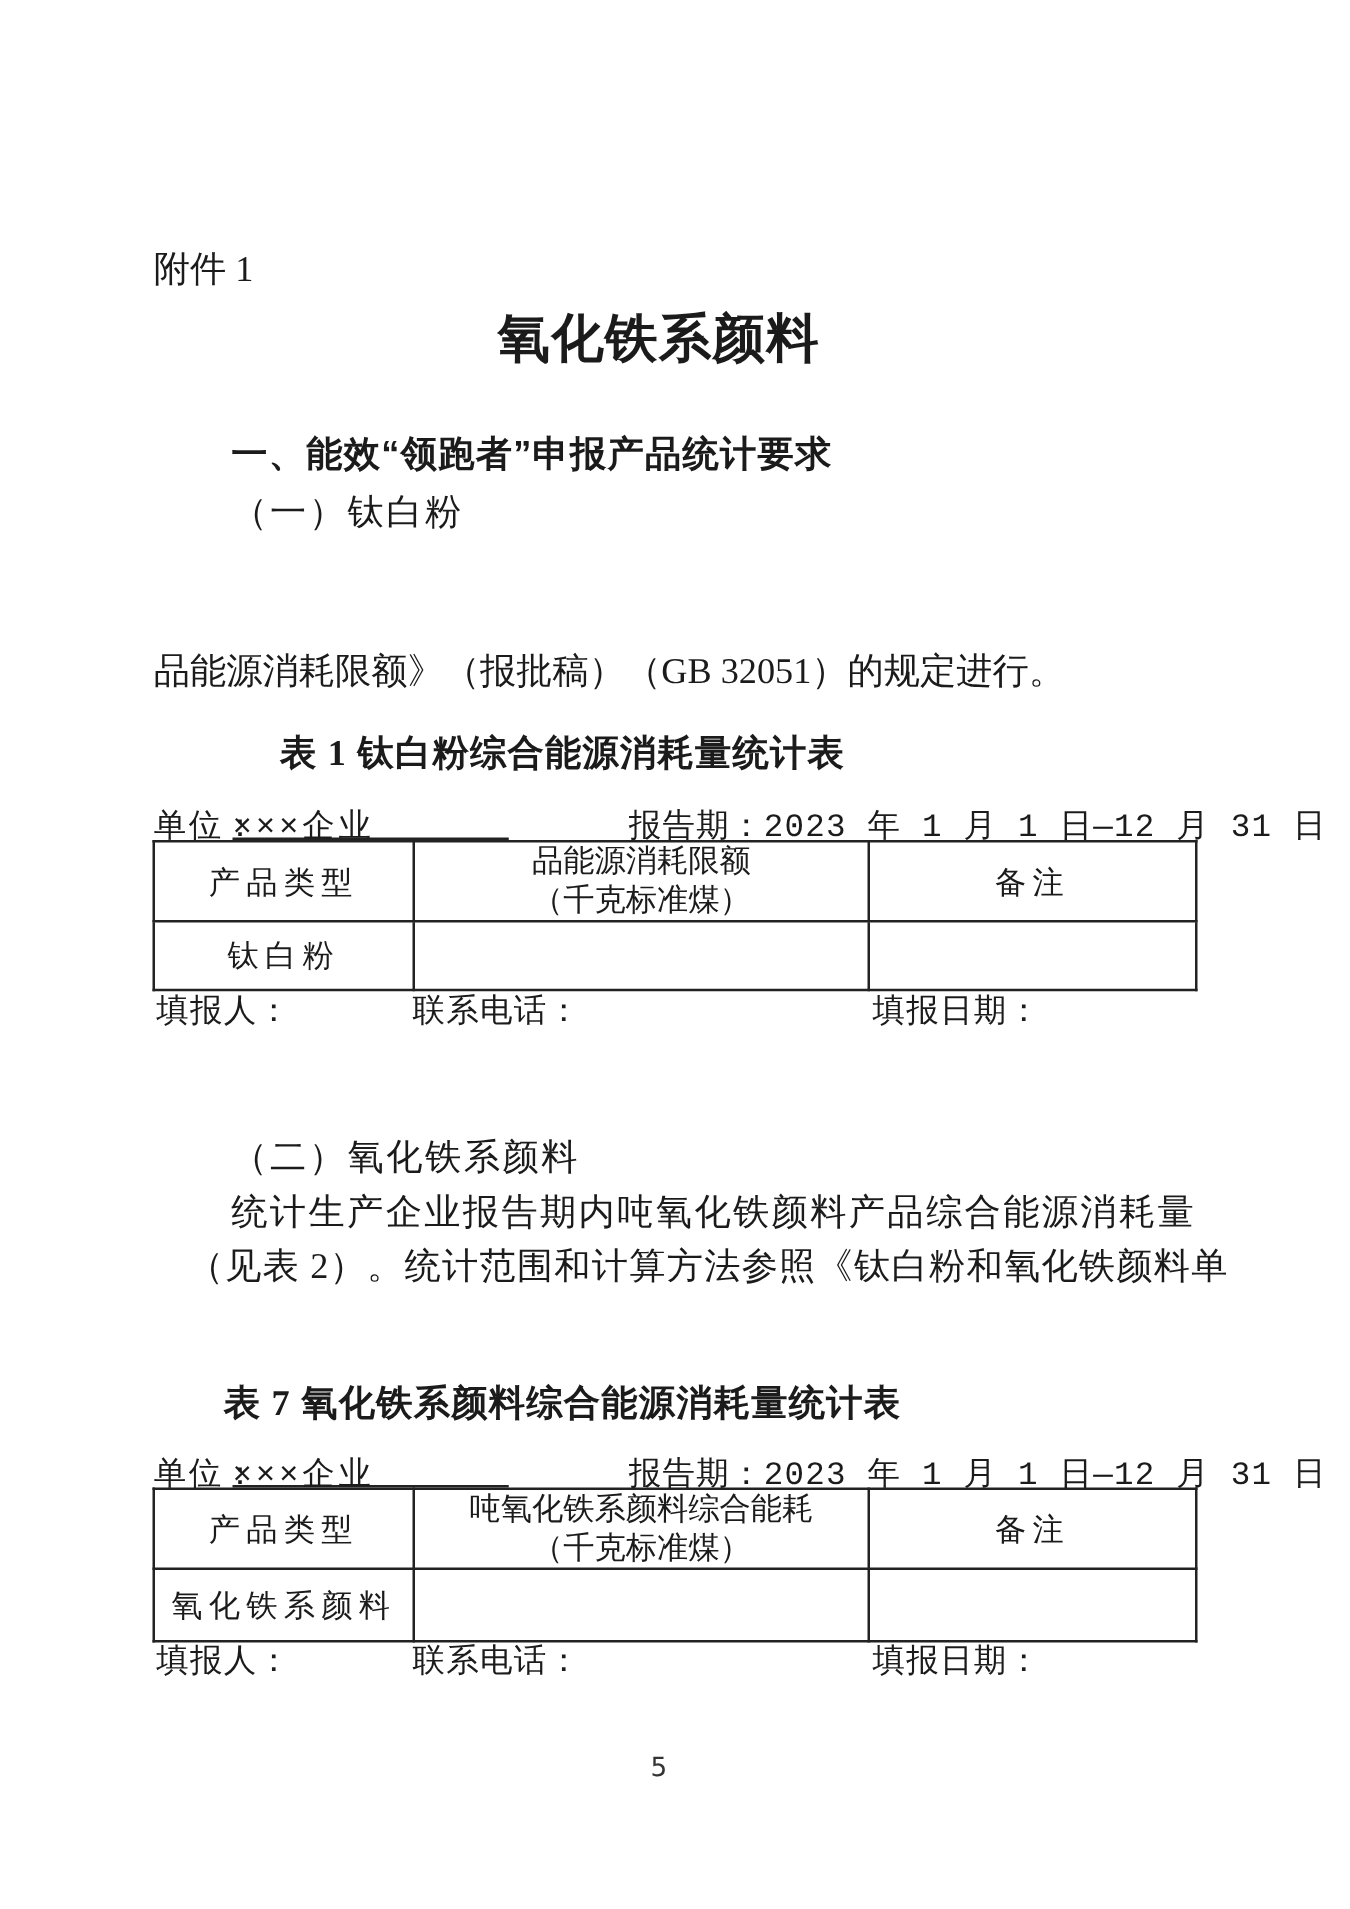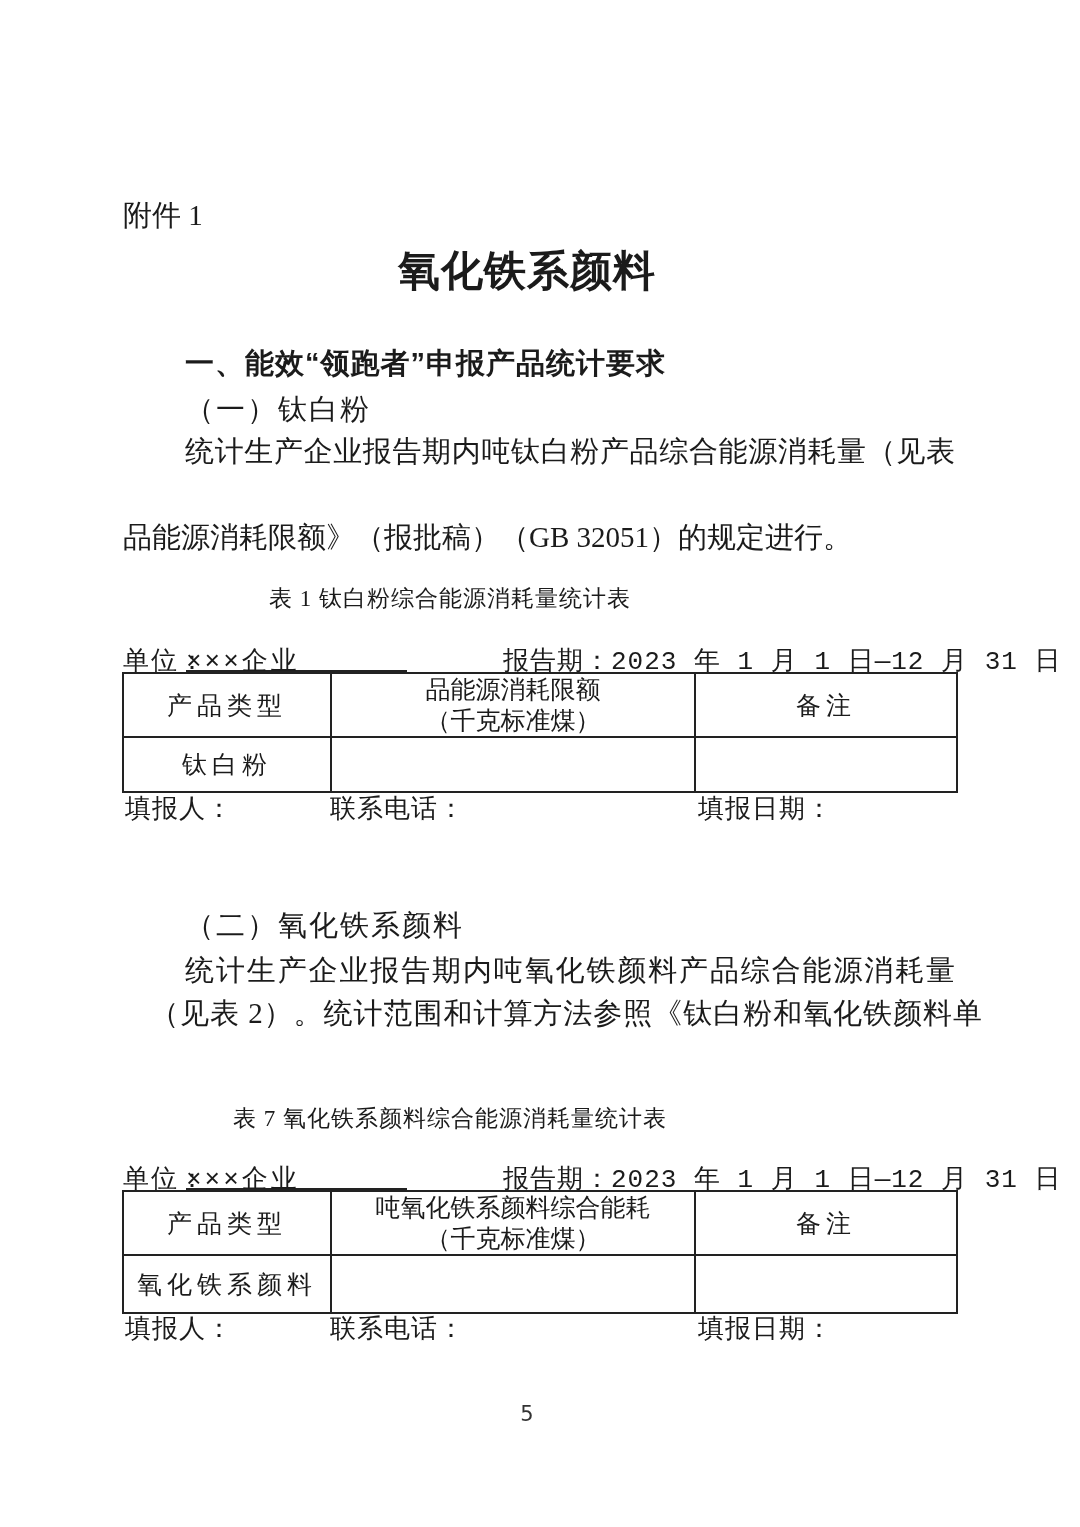--- a/index.html
+++ b/index.html
@@ -25,21 +25,21 @@
     font-family:"Liberation Sans","DejaVu Sans",sans-serif;
     letter-spacing:1px;
   }
 
   .sub-heading { left:185px; font-size:29px; letter-spacing:2px; }
 
   .para-line { font-size:29px; line-height:43px; height:43px; }
   .para-line.stretch { text-align:justify; text-align-last:justify; }
 
   .table-caption {
-    left:0; width:900px; text-align:center; font-size:23px; letter-spacing:1px;
+    left:0; width:900px; text-align:center; font-size:29px; letter-spacing:1px;font-weight:bold;
   }
 
   .meta-row { left:0; width:1080px; height:32px;
     font-family:Liberation Mono, monospace;padding-left:40px; }
   .meta-row .unit-label { position:absolute; left:123px; top:0; font-size:26px; letter-spacing:2px; }
   .meta-row .unit-value {
     position:absolute; left:186px; top:0; width:221px; height:27px;
     border-bottom:2px solid #222; font-size:26px; letter-spacing:3px;
   }
   .meta-row .period { position:absolute; left:503px; top:0; font-size:26px; letter-spacing:1px; }
@@ -71,21 +71,20 @@
 <body>
 
 <div class="page">
 
   <div class="abs attachment-label">附件 1</div>
   <div class="abs doc-title">氧化铁系颜料</div>
   <div class="abs sec-heading">一、能效“领跑者”申报产品统计要求</div>
 
   <div class="abs sub-heading" style="top:390px;">（一）钛白粉</div>
 
-  <div class="abs para-line stretch" style="left:185px; top:430px; width:770px;">统计生产企业报告期内吨钛白粉产品综合能源消耗量（见表</div>
   <div class="abs para-line" style="left:123px; top:516px; width:832px;">品能源消耗限额》（报批稿）（GB 32051）的规定进行。</div>
 
   <div class="abs table-caption" style="top:583px;">表 1 钛白粉综合能源消耗量统计表</div>
 
   <div class="abs meta-row" style="top:643px;">
     <span class="unit-label">单位：</span>
     <span class="unit-value">×××企业</span>
     <span class="period">报告期：2023 年 1 月 1 日—12 月 31 日</span>
   </div>
 

